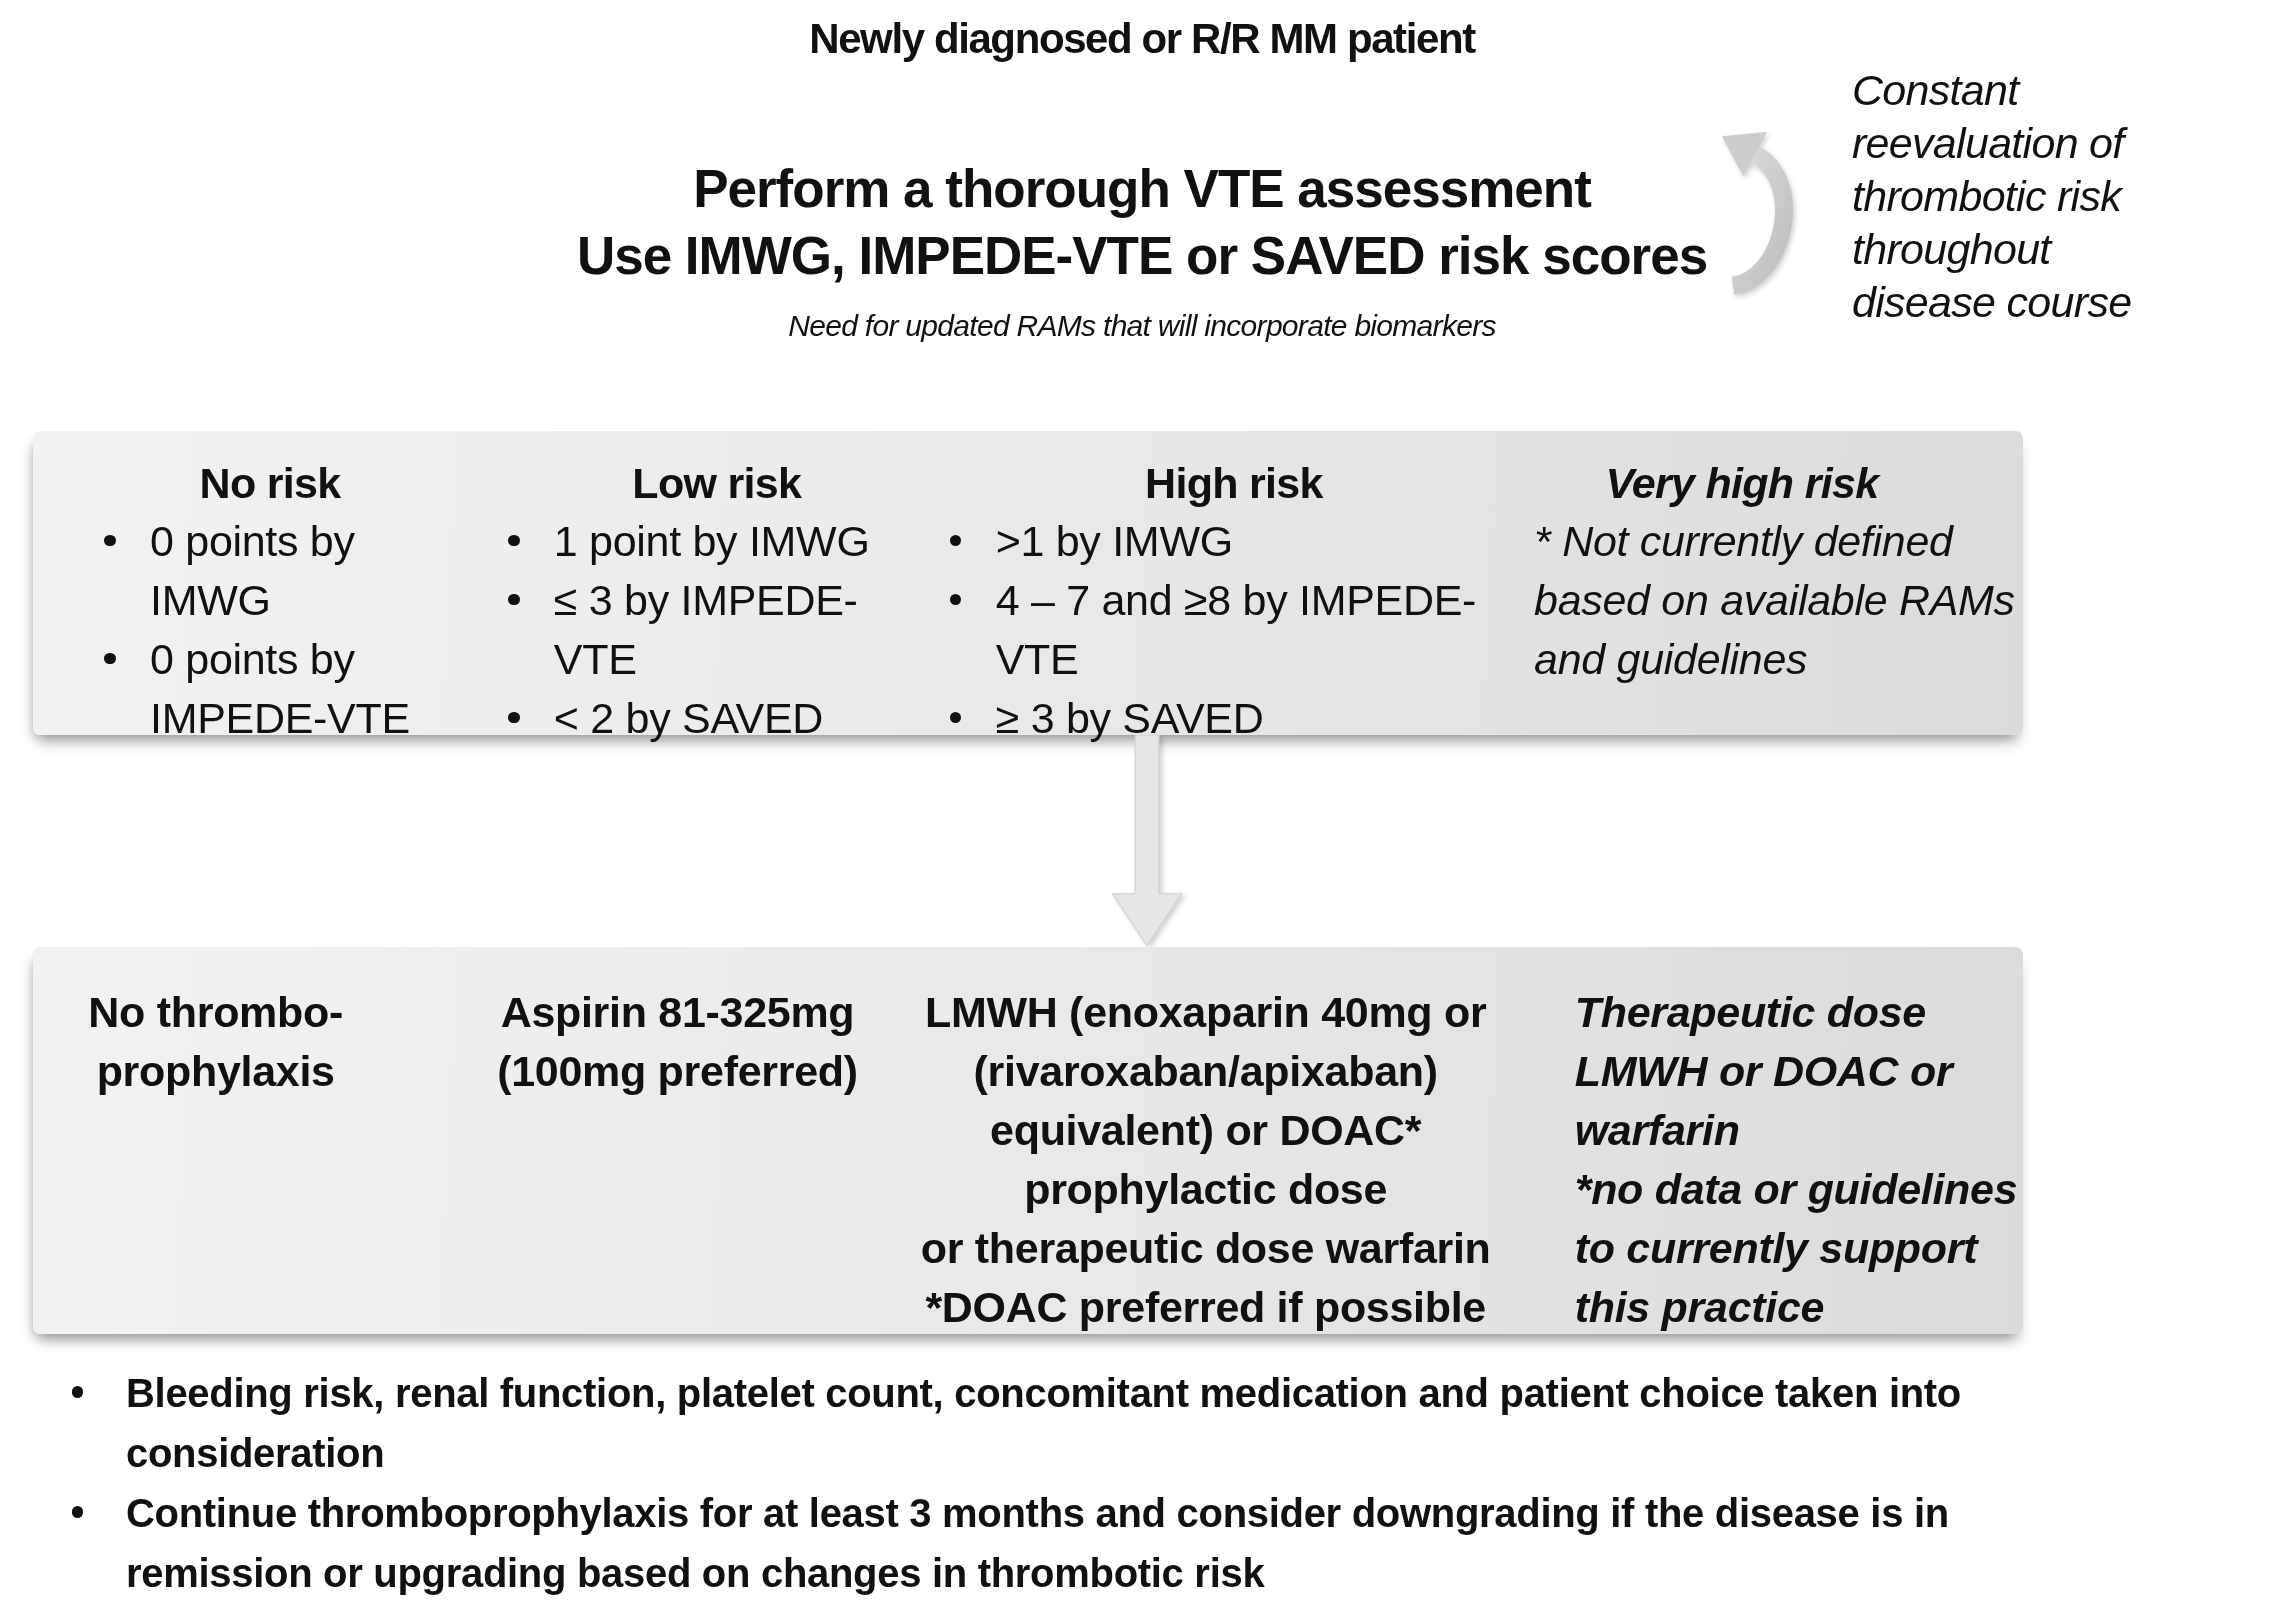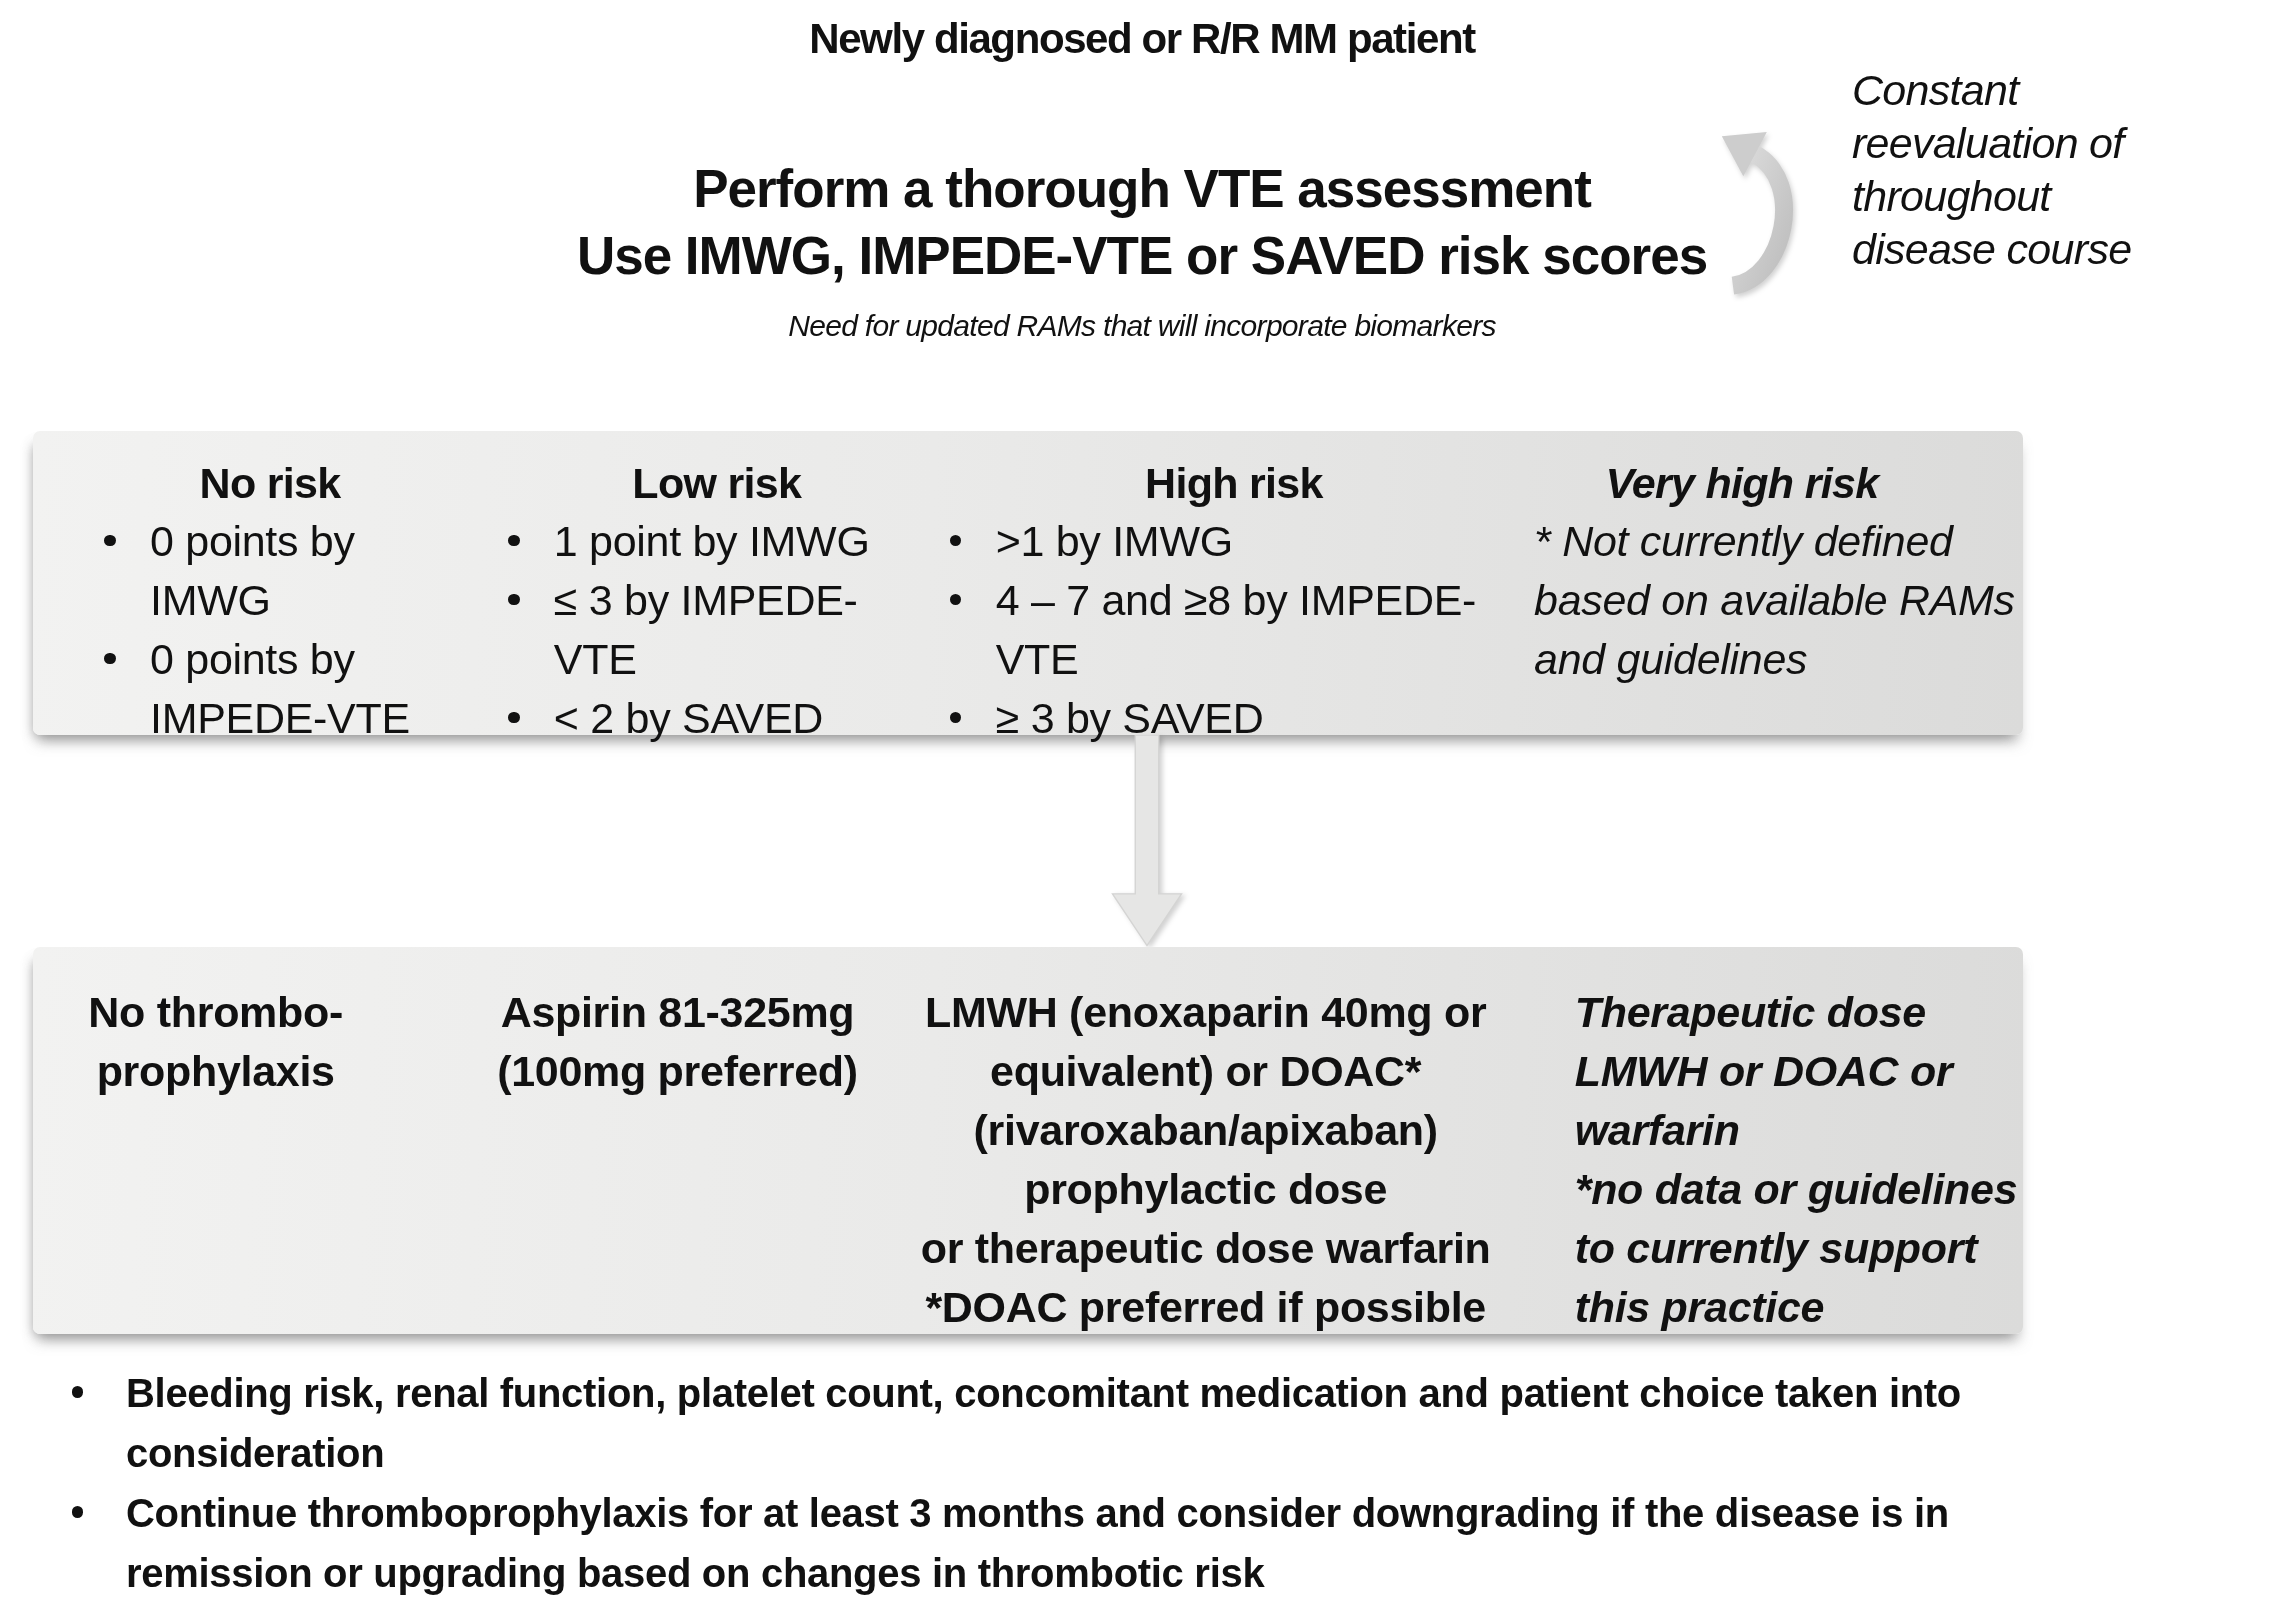--- a/index.html
+++ b/index.html
@@ -113,20 +113,21 @@
         <stop offset="1" stop-color="#bdbdbd"></stop>
       </linearGradient>
     </defs>
     <path d="M 30 235 C 105 225, 135 85, 62 45" stroke="url(#cg)" stroke-width="26" fill="none"></path>
     <polygon points="14,19 79,13 45,77" fill="#cdcdcd"></polygon>
   </svg>
 
   <div class="abs side-note">
     <div>Constant</div>
     <div>reevaluation of</div>
+    <div>thrombotic risk</div>
     <div>throughout</div>
     <div>disease course</div>
   </div>
 
   <div class="abs gbox box1">
     <div class="col c1">
       <div class="col-title">No risk</div>
       <ul class="risk-list">
         <li>0 points by IMWG</li>
         <li>0 points by
@@ -167,22 +168,22 @@
     <div class="col c1">
       <div>No thrombo-</div>
       <div>prophylaxis</div>
     </div>
     <div class="col c2">
       <div>Aspirin 81-325mg</div>
       <div>(100mg preferred)</div>
     </div>
     <div class="col c3">
       <div>LMWH (enoxaparin 40mg or</div>
+      <div>(rivaroxaban/apixaban)</div>
       <div>equivalent) or DOAC*</div>
-      <div>(rivaroxaban/apixaban)</div>
       <div>prophylactic dose</div>
       <div>or therapeutic dose warfarin</div>
       <div>*DOAC preferred if possible</div>
     </div>
     <div class="col c4">
       <div>Therapeutic dose</div>
       <div>LMWH or DOAC or</div>
       <div>warfarin</div>
       <div>*no data or guidelines</div>
       <div>to currently support</div>

